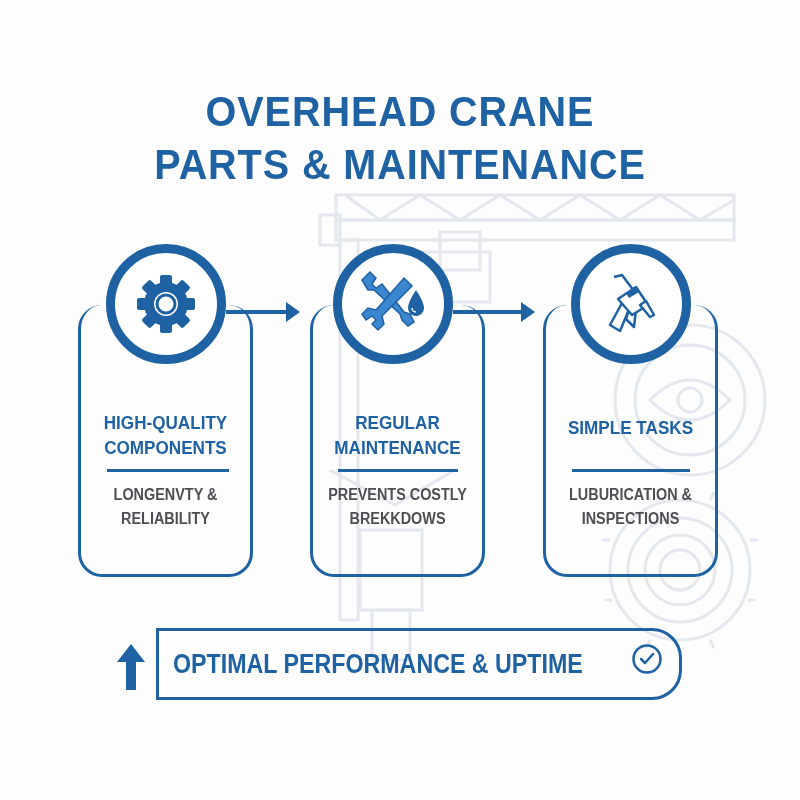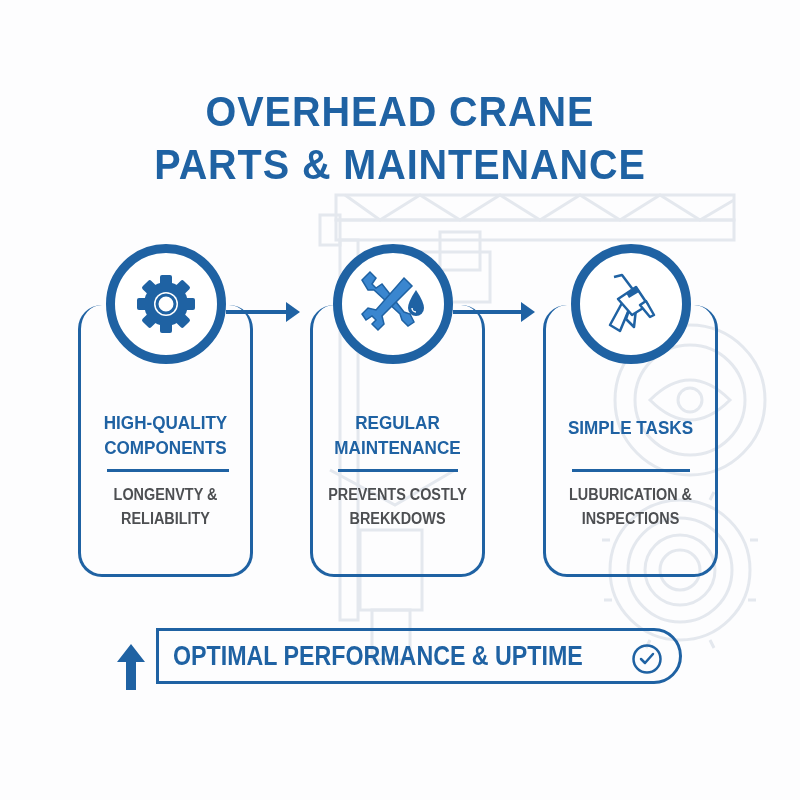--- a/index.html
+++ b/index.html
@@ -35,21 +35,21 @@
   .card-desc {
     position:absolute; width:175px; text-align:center; color:#4d4f52;
     font-weight:bold; font-size:16px; line-height:24px; transform:scaleX(0.9);
   }
   .arrow { position:absolute; top:310px; height:4px; background:#1f62a3; }
   .arrow::after {
     content:""; position:absolute; right:-12px; top:-8px;
     border-left:14px solid #1f62a3; border-top:10px solid transparent; border-bottom:10px solid transparent;
   }
   .banner {
-    position:absolute; left:156px; top:628px; width:526px; height:56px;
+    position:absolute; left:156px; top:628px; width:526px; height:72px;
     border:3px solid #1f62a3; border-radius:0 30px 30px 0; box-sizing:border-box;
     display:flex; align-items:center;text-align:right;
   }
   .banner-text {
     color:#1f62a3; font-weight:bold; font-size:27px; margin-left:14px;
     transform:scaleX(0.86); transform-origin:left center; white-space:nowrap;
   }
   .up-arrow { position:absolute; left:117px; top:644px; }
   .check { position:absolute; right:16px; top:12px; }
 </style>

